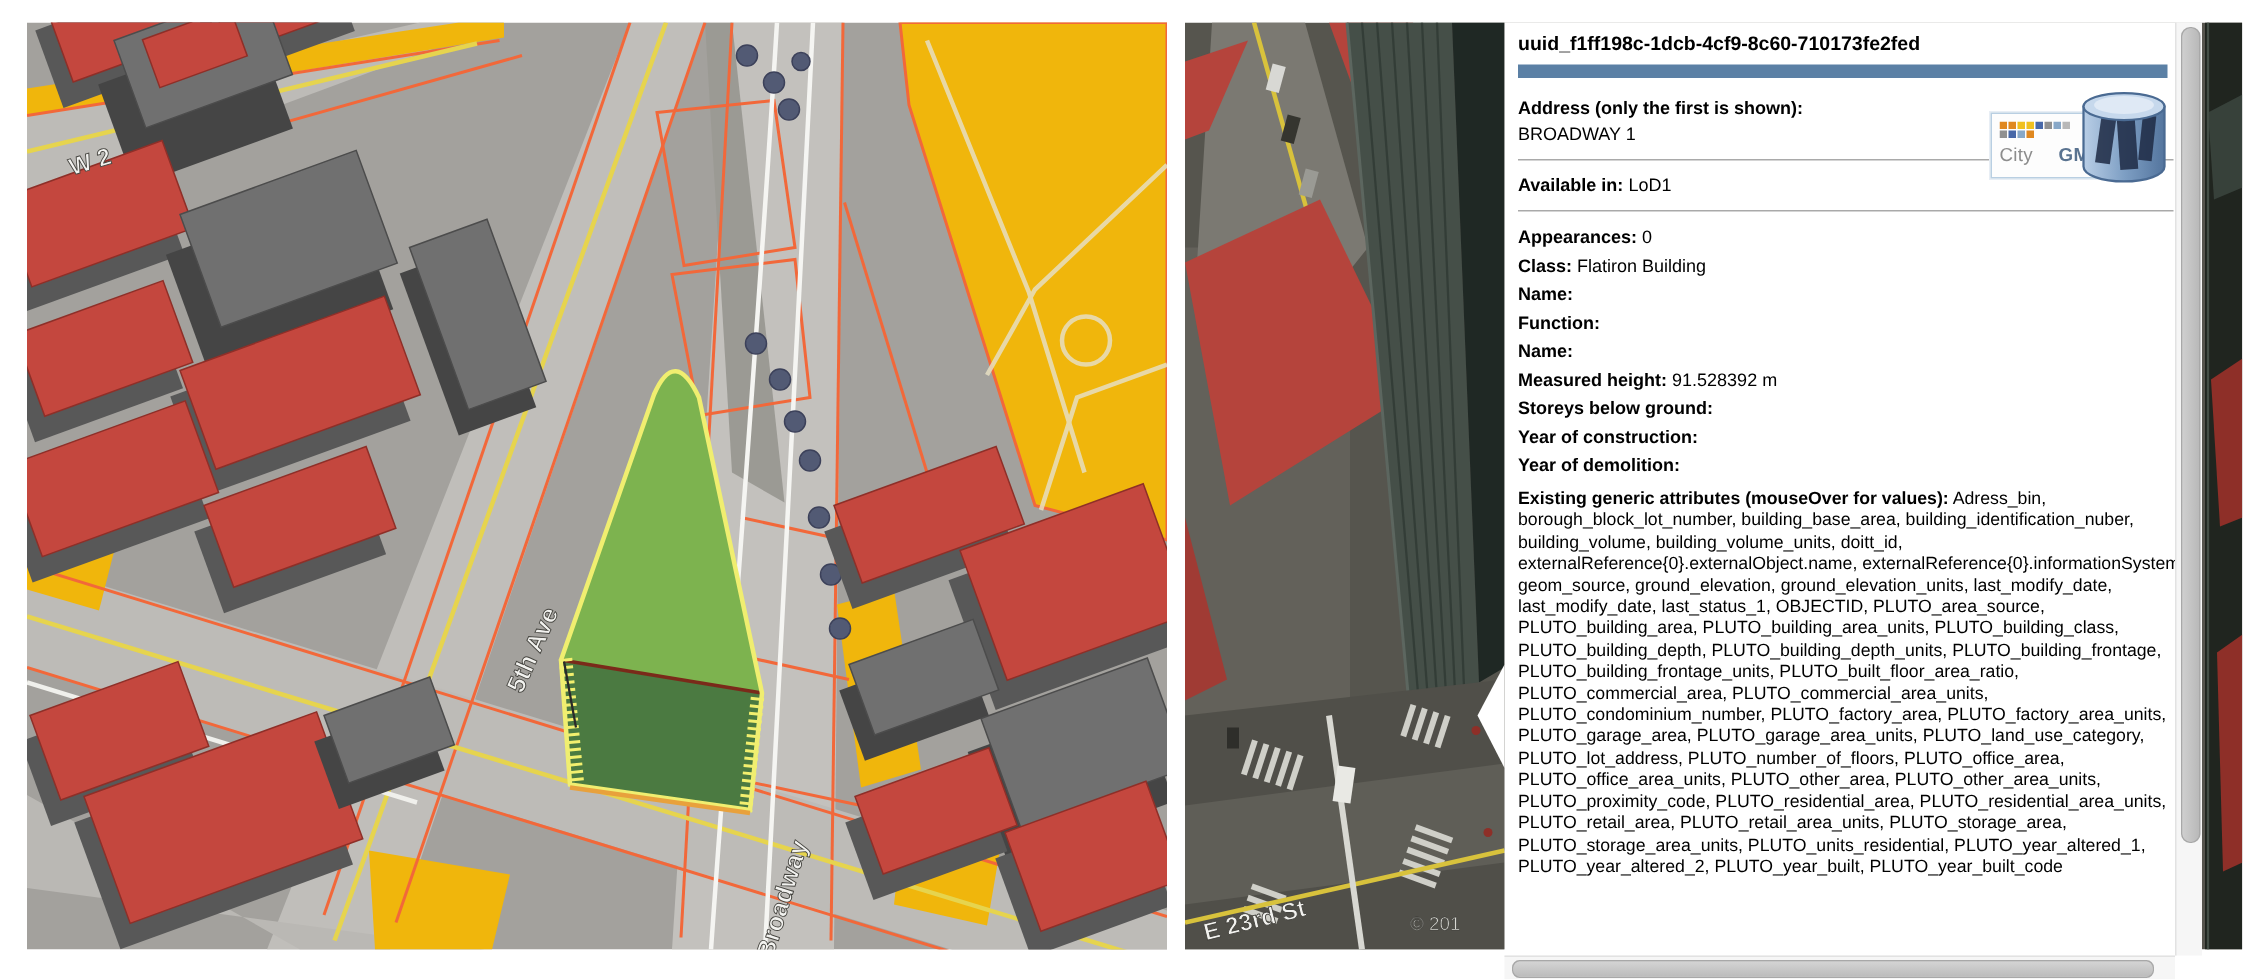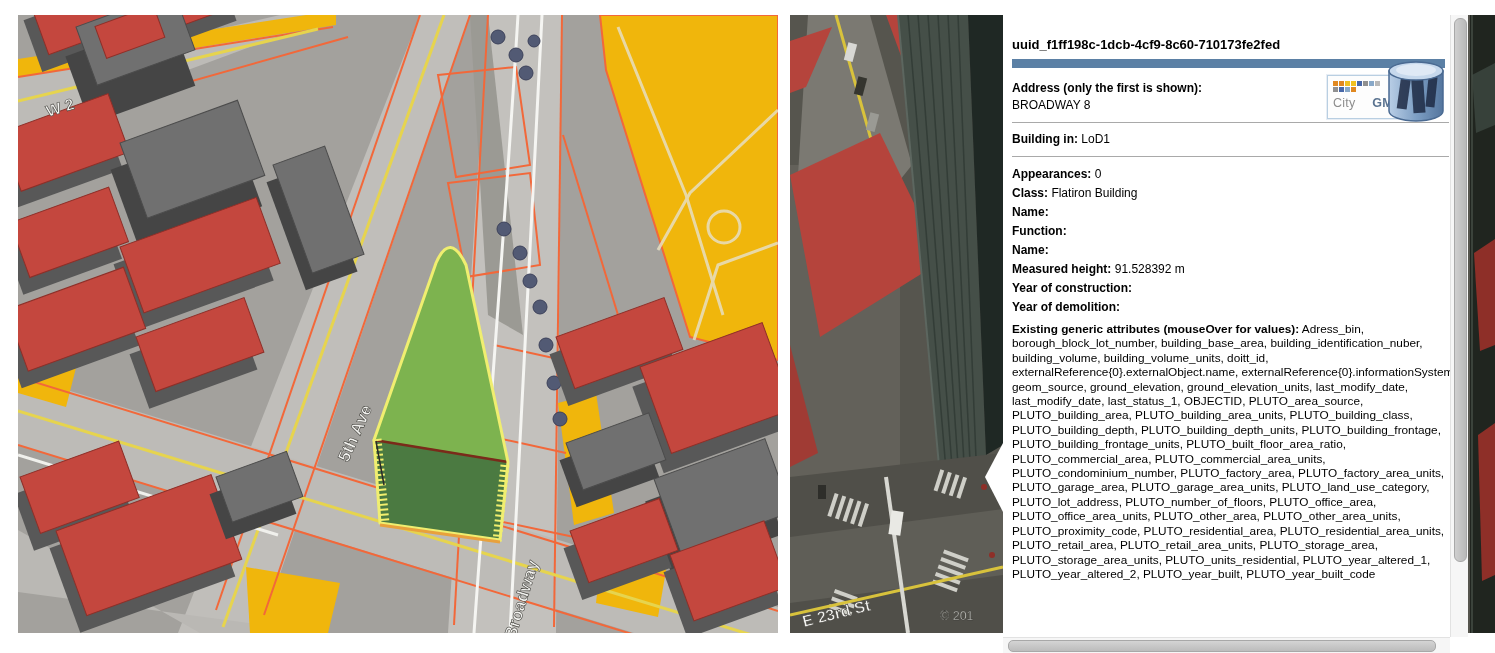--- a/index.html
+++ b/index.html
@@ -10,21 +10,21 @@
   #right-view{position:absolute;left:790px;top:15px;width:705px;height:618px;}
   svg{display:block;}
   text.street-label{fill:#f2f2ef;stroke:#45443f;stroke-width:.6px;font-weight:bold;
       font-family:"Liberation Sans",sans-serif;}
 
   
   #info-panel{position:absolute;left:1003px;top:15px;width:465px;height:638px;background:#fff;}
   #panel-content{position:absolute;left:0;top:0;width:447px;height:622px;overflow:hidden;}
   #content-inner{position:relative;width:474px;padding:6px 0 0 9px;box-sizing:border-box;
       font-size:12px;color:#000;}
-  .panel-title{font-size:13px;font-weight:bold;margin:16px 0 7px 0;}
+  .panel-title{font-size:13px;font-weight:bold;margin:0 0 7px 0;}
   .blue-bar{width:433px;height:9px;background:#5b80a5;margin-bottom:12px;}
   .addr-block{line-height:17px;margin-bottom:5px;}
   .bold{font-weight:bold;}
   hr.sep{border:none;border-top:1px solid #a9a9a9;margin:8px 0;width:437px;}
   .field-row{line-height:19px;}
   .inline-field{line-height:17px;}
   p.attrs{margin:5px 0 0 0;font-size:11.8px;line-height:14.4px;width:465px;}
 
   
   #citygml-logo{position:absolute;left:324px;top:48px;width:122px;height:66px;}
@@ -354,39 +354,40 @@
               <rect x="27" y="10" width="12" height="44" transform="rotate(-4 33 32)"></rect>
               <rect x="42" y="18" width="9" height="30" transform="rotate(6 46 33)"></rect>
             </g>
             <ellipse cx="31" cy="12" rx="27" ry="9" fill="#c6d8ec" stroke="#4a6a92" stroke-width="1.5"></ellipse>
             <ellipse cx="31" cy="11" rx="20" ry="6" fill="#dfe9f5"></ellipse>
           </svg>
         </div>
 
         <div class="addr-block">
           <div class="bold">Address (only the first is shown):</div>
-          <div>BROADWAY 8</div>
+          <div>BROADWAY 1</div>
         </div>
 
         <hr class="sep">
 
         <div class="inline-field">
-          <span class="bold">Building in:</span>
+          <span class="bold">Available in:</span>
           <span>LoD1</span>
         </div>
 
         <hr class="sep">
 
         <div>
           <div class="field-row"><span class="bold">Appearances:</span> <span>0</span></div>
           <div class="field-row"><span class="bold">Class:</span> <span>Flatiron Building</span></div>
           <div class="field-row"><span class="bold">Name:</span> <span></span></div>
           <div class="field-row"><span class="bold">Function:</span> <span></span></div>
           <div class="field-row"><span class="bold">Name:</span> <span></span></div>
           <div class="field-row"><span class="bold">Measured height:</span> <span>91.528392 m</span></div>
+          <div class="field-row"><span class="bold">Storeys below ground:</span> <span></span></div>
           <div class="field-row"><span class="bold">Year of construction:</span> <span></span></div>
           <div class="field-row"><span class="bold">Year of demolition:</span> <span></span></div>
         </div>
 
         <p class="attrs">
           <span class="bold">Existing generic attributes (mouseOver for values):</span>
           <span>Adress_bin, borough_block_lot_number, building_base_area, building_identification_nuber, building_volume, building_volume_units, doitt_id, externalReference{0}.externalObject.name, externalReference{0}.informationSystem, geom_source, ground_elevation, ground_elevation_units, last_modify_date, last_modify_date, last_status_1, OBJECTID, PLUTO_area_source, PLUTO_building_area, PLUTO_building_area_units, PLUTO_building_class, PLUTO_building_depth, PLUTO_building_depth_units, PLUTO_building_frontage, PLUTO_building_frontage_units, PLUTO_built_floor_area_ratio, PLUTO_commercial_area, PLUTO_commercial_area_units, PLUTO_condominium_number, PLUTO_factory_area, PLUTO_factory_area_units, PLUTO_garage_area, PLUTO_garage_area_units, PLUTO_land_use_category, PLUTO_lot_address, PLUTO_number_of_floors, PLUTO_office_area, PLUTO_office_area_units, PLUTO_other_area, PLUTO_other_area_units, PLUTO_proximity_code, PLUTO_residential_area, PLUTO_residential_area_units, PLUTO_retail_area, PLUTO_retail_area_units, PLUTO_storage_area, PLUTO_storage_area_units, PLUTO_units_residential, PLUTO_year_altered_1, PLUTO_year_altered_2, PLUTO_year_built, PLUTO_year_built_code</span>
         </p>
 
       </div>

